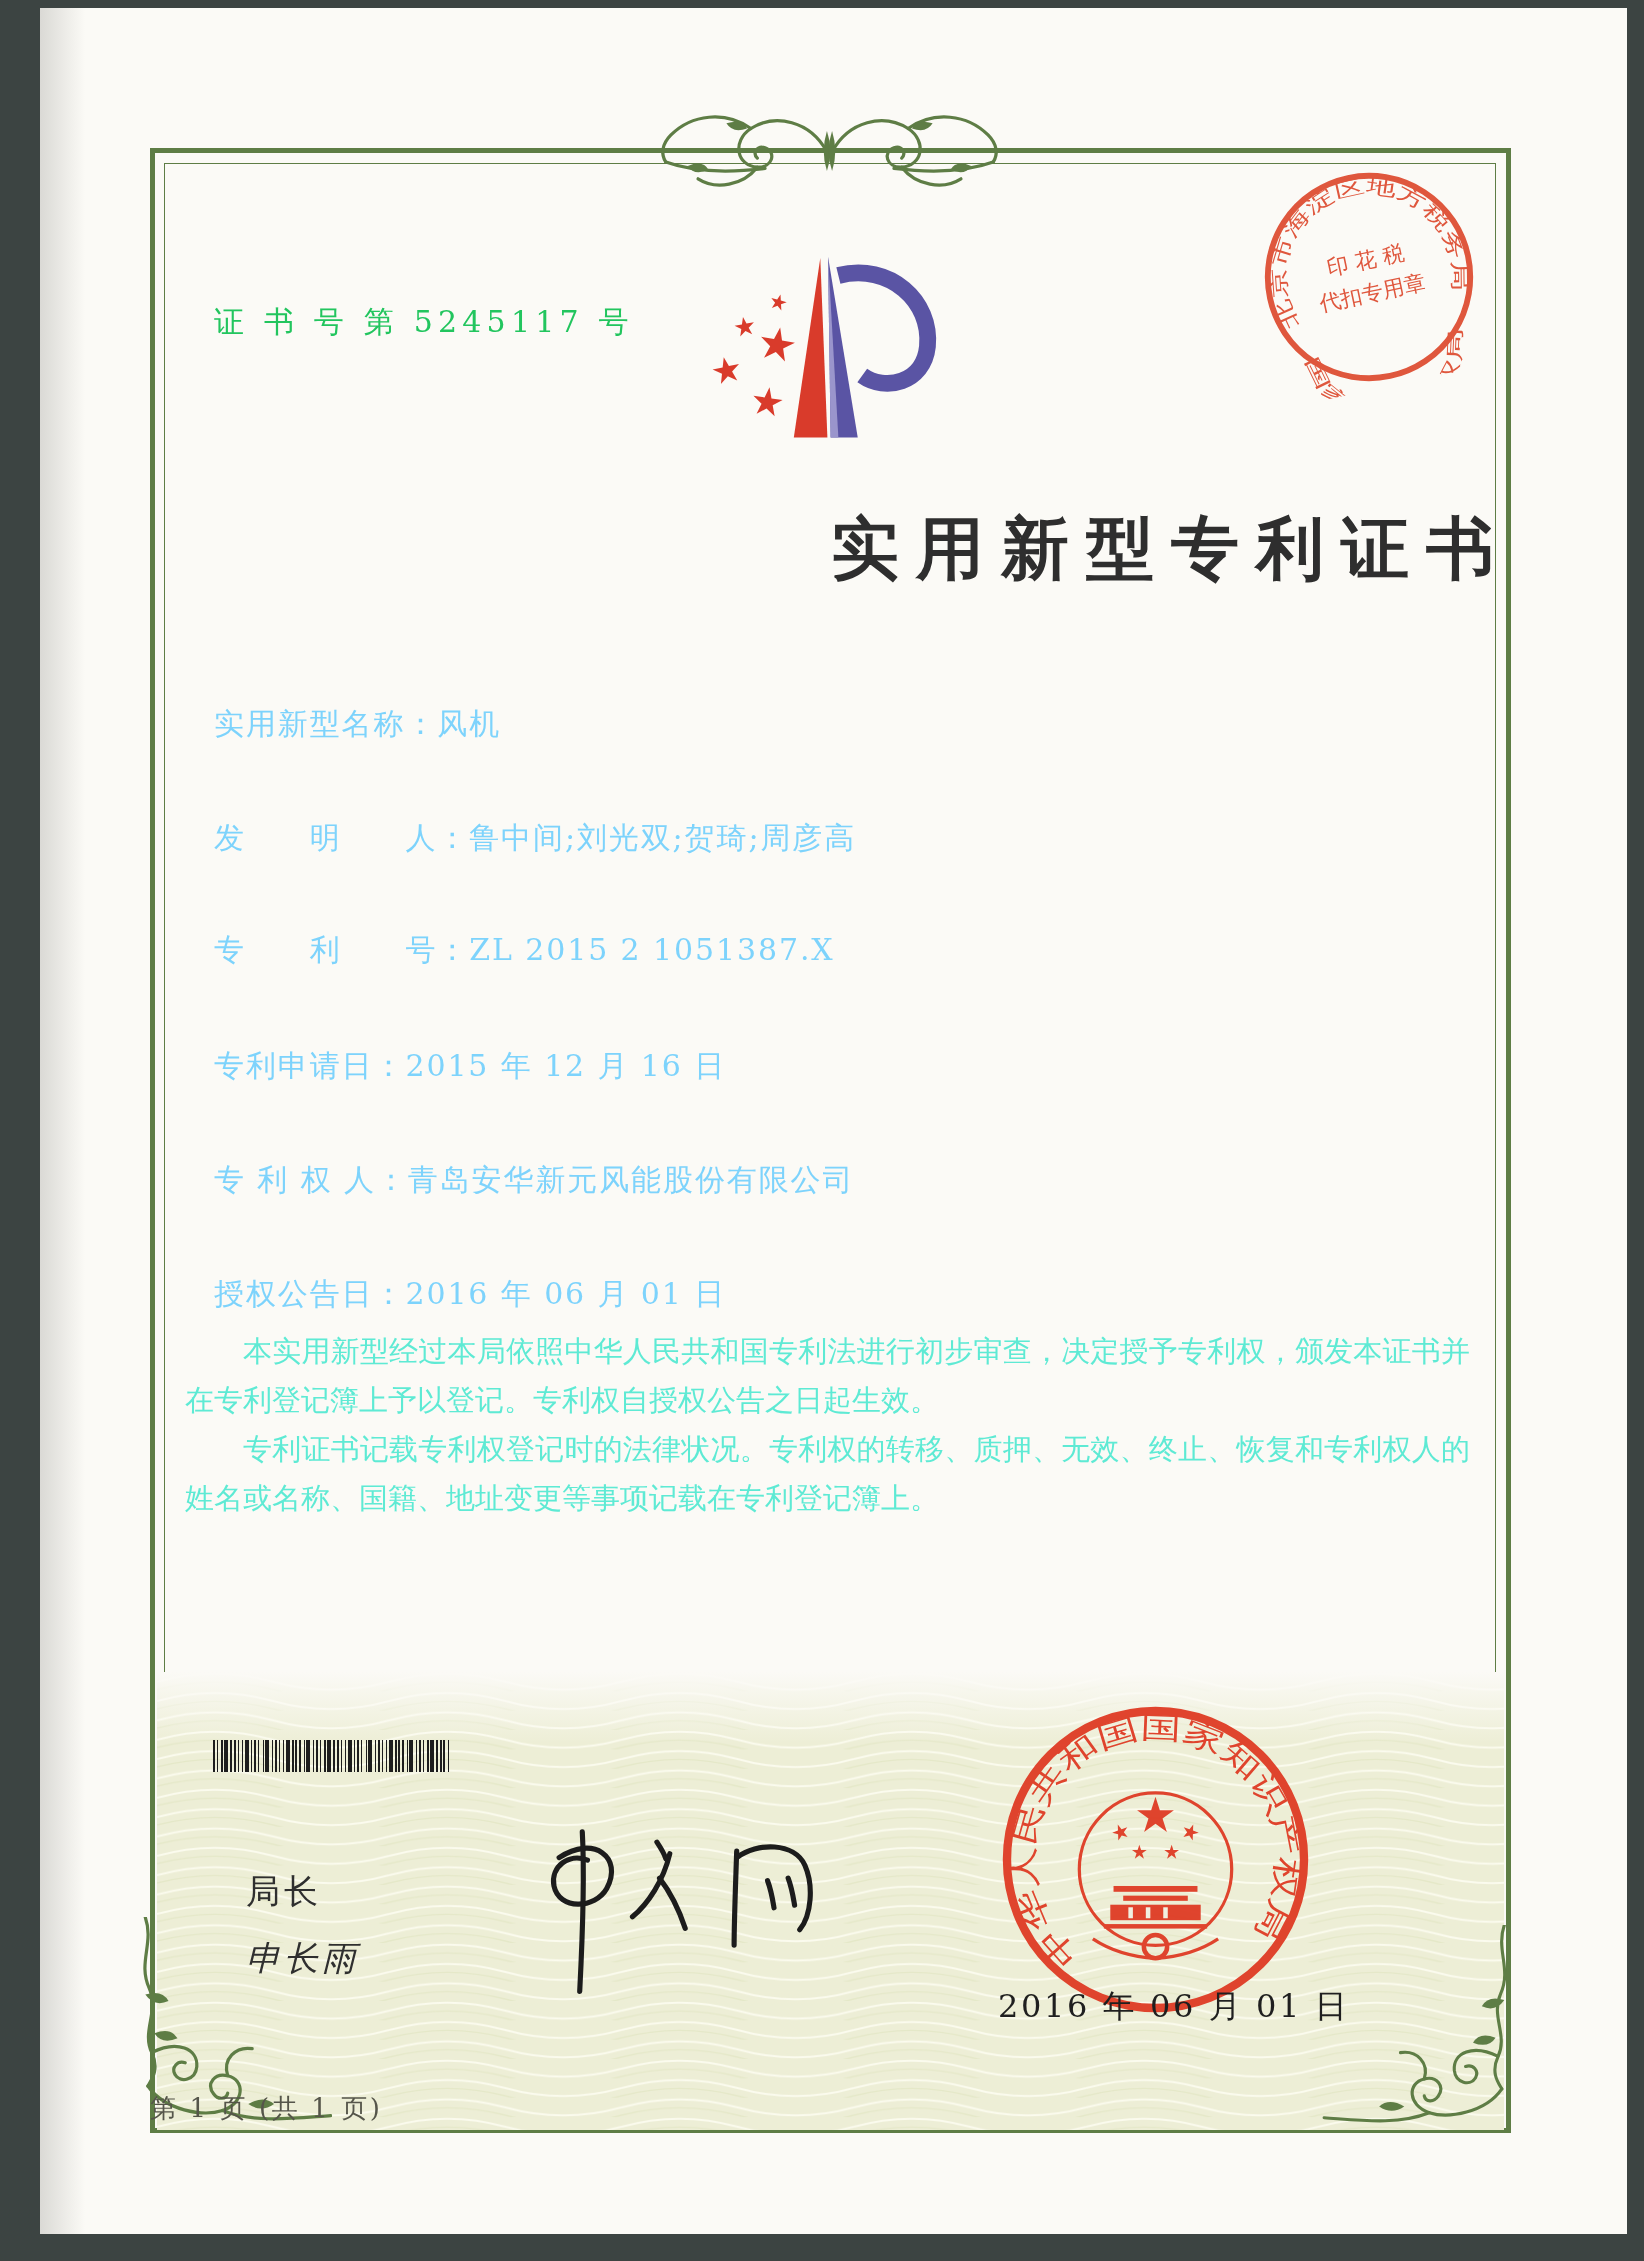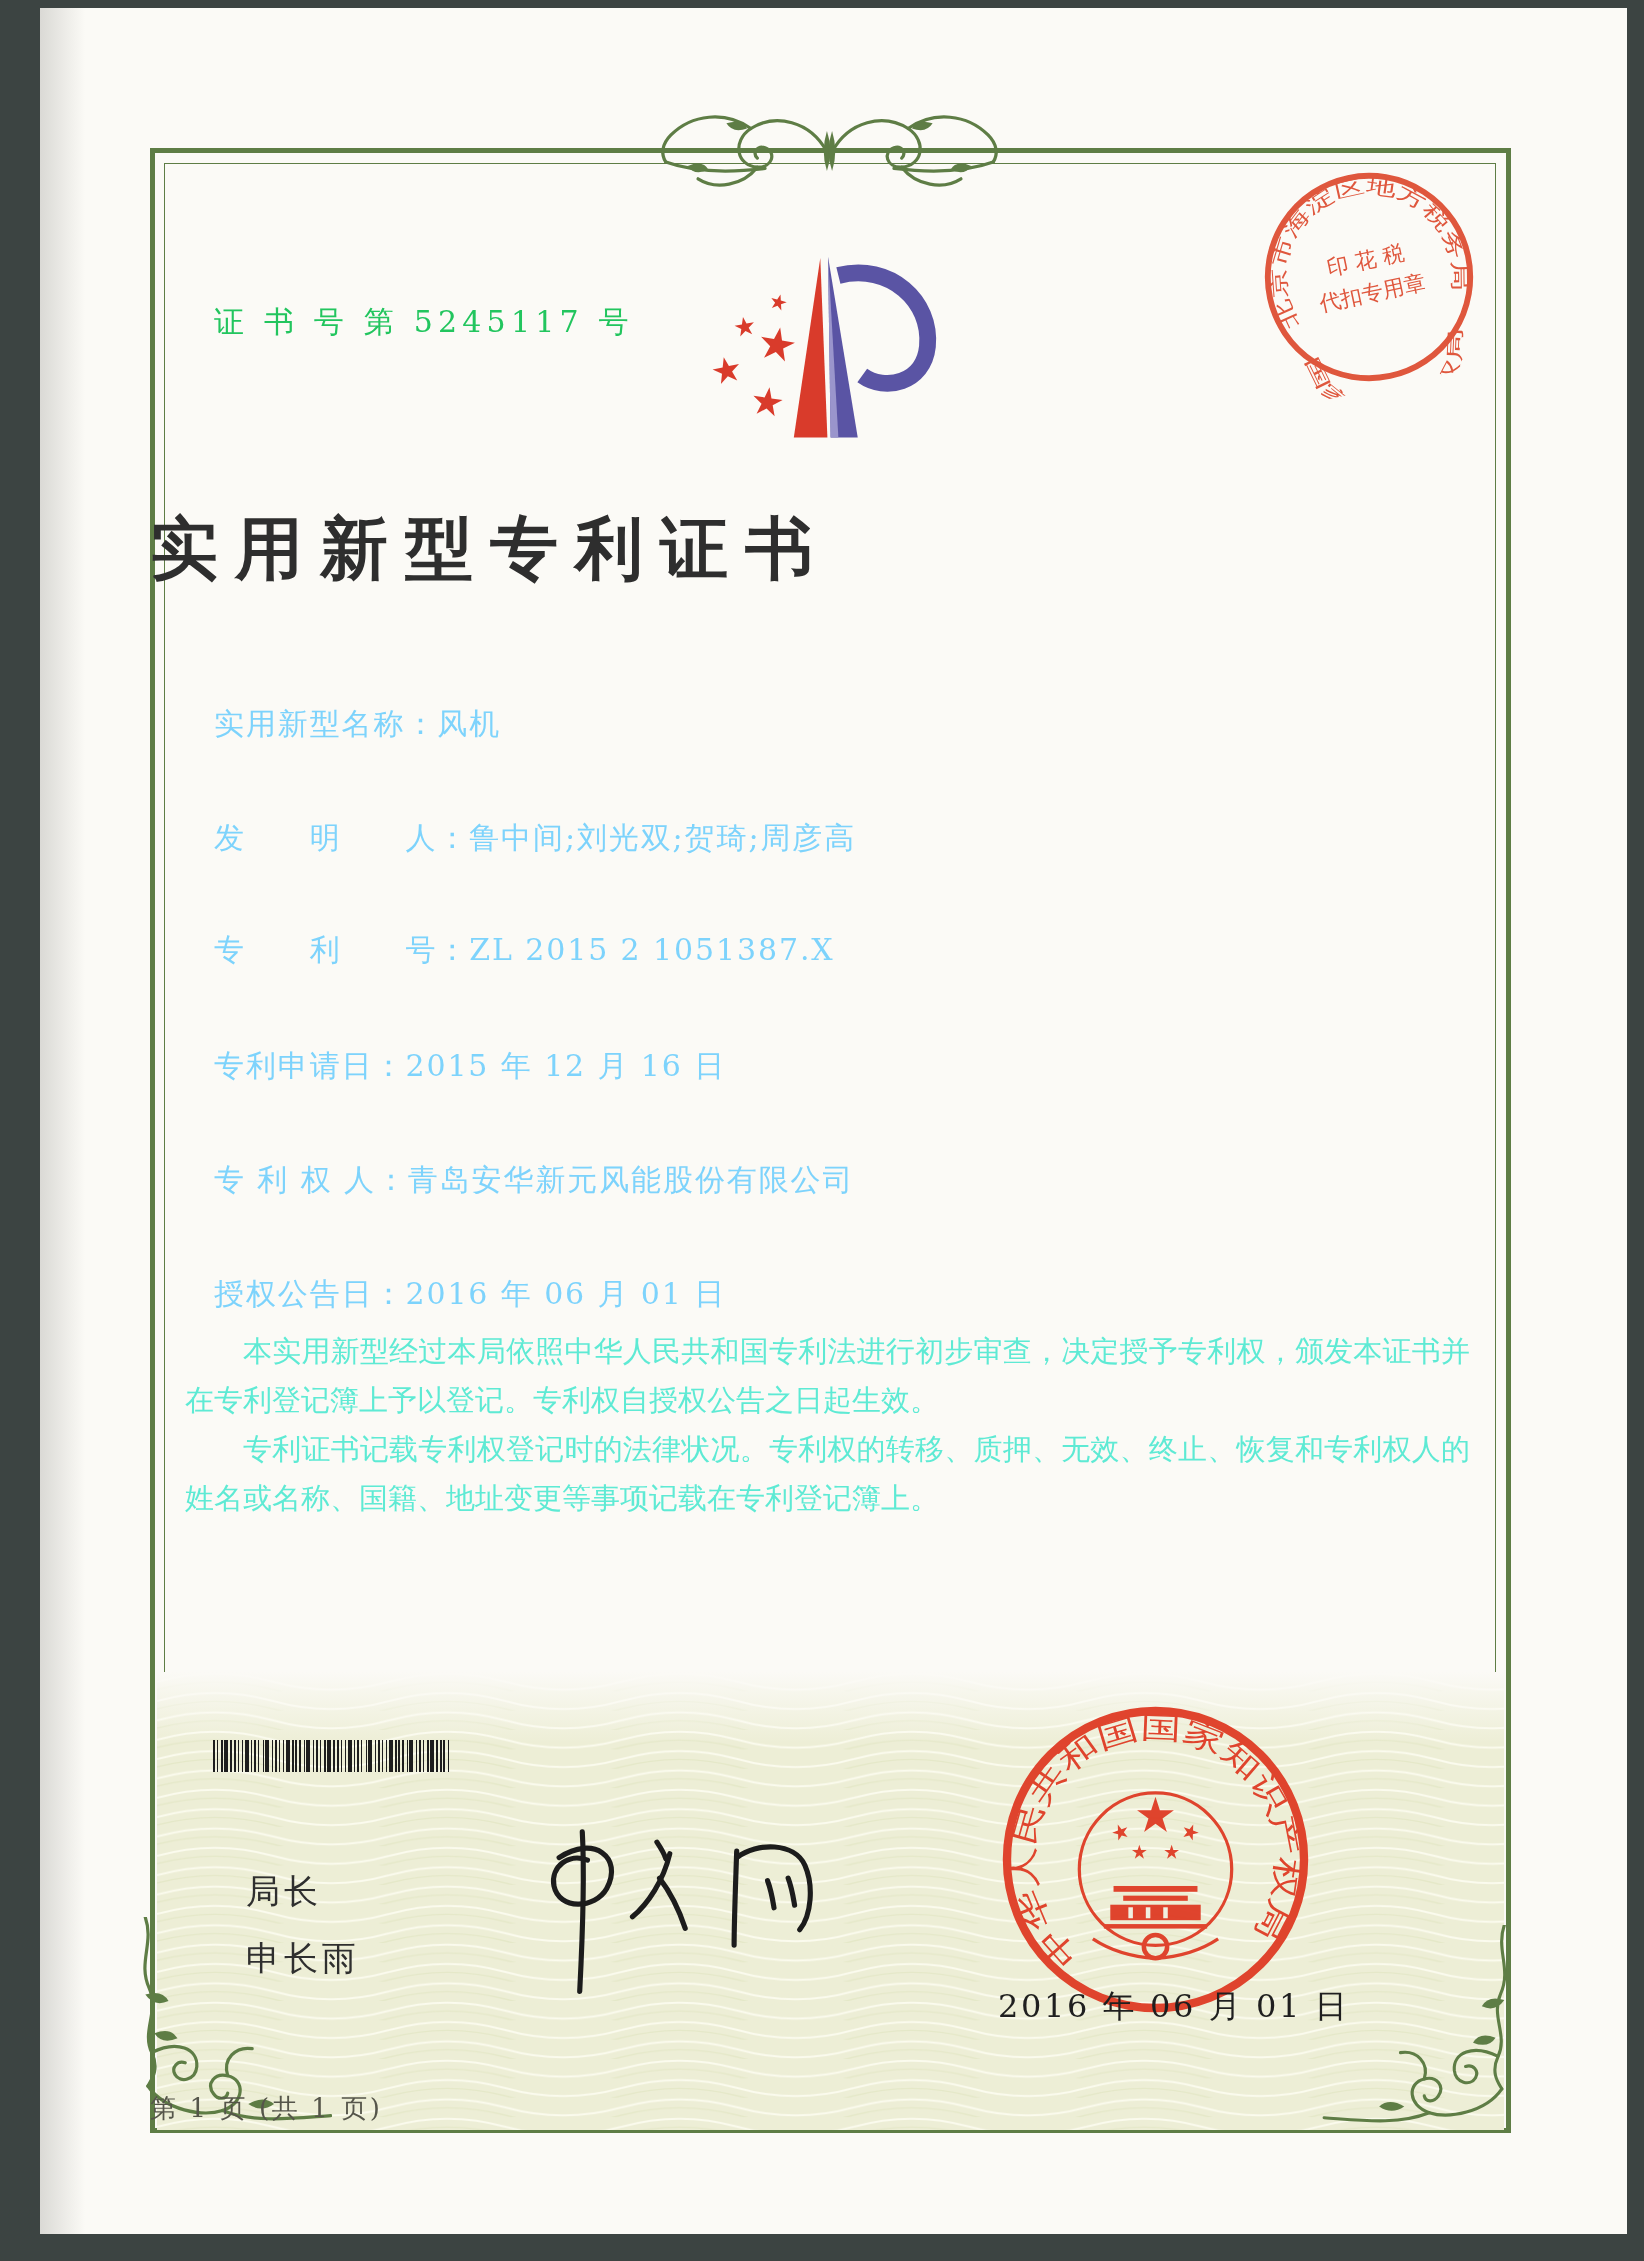--- a/index.html
+++ b/index.html
@@ -33,40 +33,40 @@
     position:absolute;left:214px;top:302px;z-index:3;
     font-size:30px;letter-spacing:5.2px;color:#22c55e;
   }
   .logo{position:absolute;left:677px;top:240px;width:284px;height:213px;z-index:2;}
   .seal-tax{
     position:absolute;left:1258px;top:166px;width:222px;height:222px;z-index:2;
     transform:rotate(-12deg);opacity:.92;
   }
   .title{
     position:absolute;left:150px;top:504px;width:1361px;z-index:3;
-    text-align:left;font-size:68px;font-weight:700;color:#2e2e2e;letter-spacing:17px;
+    text-align:right;font-size:68px;font-weight:700;color:#2e2e2e;letter-spacing:17px;
   }
   .field{position:absolute;left:214px;z-index:3;font-size:30px;color:#7dd3fc;letter-spacing:1.9px;white-space:nowrap;}
   .f0{top:704px;} .f1{top:818px;} .f2{top:930px;} .f3{top:1046px;} .f4{top:1160px;} .f5{top:1274px;}
   .paras{
     position:absolute;left:185px;top:1327px;width:1285px;z-index:3;
     font-size:29px;line-height:49px;color:#5eead4;text-align:justify;
   }
   .paras p{margin:0;text-indent:2em;}
   .barcode{
     position:absolute;left:213px;top:1740px;width:237px;height:32px;z-index:3;
     background:repeating-linear-gradient(90deg,
       #1d1d1d 0 1.9px,transparent 1.9px 3.9px,
       #1d1d1d 3.9px 5.2px,transparent 5.2px 8.4px,
       #1d1d1d 8.4px 9.7px,transparent 9.7px 11px,
       #1d1d1d 11px 15px,transparent 15px 17.4px,
       #1d1d1d 17.4px 18.7px,transparent 18.7px 20.6px);
   }
   .sig-title{position:absolute;left:246px;top:1869px;z-index:3;font-size:34px;color:#2f2f2f;letter-spacing:3.9px;font-family:Liberation Mono, monospace;}
-  .sig-name{position:absolute;left:246px;top:1936px;z-index:3;font-size:34px;color:#2f2f2f;letter-spacing:3.9px;}
+  .sig-name{position:absolute;left:246px;top:1936px;z-index:3;font-size:34px;color:#2f2f2f;letter-spacing:3.9px;font-style:italic;}
   .signature{position:absolute;left:497px;top:1819px;width:361px;height:193px;z-index:3;}
   .seal-office{position:absolute;left:996px;top:1700px;width:319px;height:319px;z-index:2;opacity:.95;}
   .seal-date{
     position:absolute;left:998px;top:1985px;width:322px;z-index:3;text-align:center;
     font-size:32px;color:#1f1f1f;letter-spacing:2.6px;white-space:nowrap;
   }
   .footer{
     position:absolute;left:150px;top:2091px;width:1361px;z-index:3;
     font-size:26px;color:#55554a;letter-spacing:2.6px;
   }

